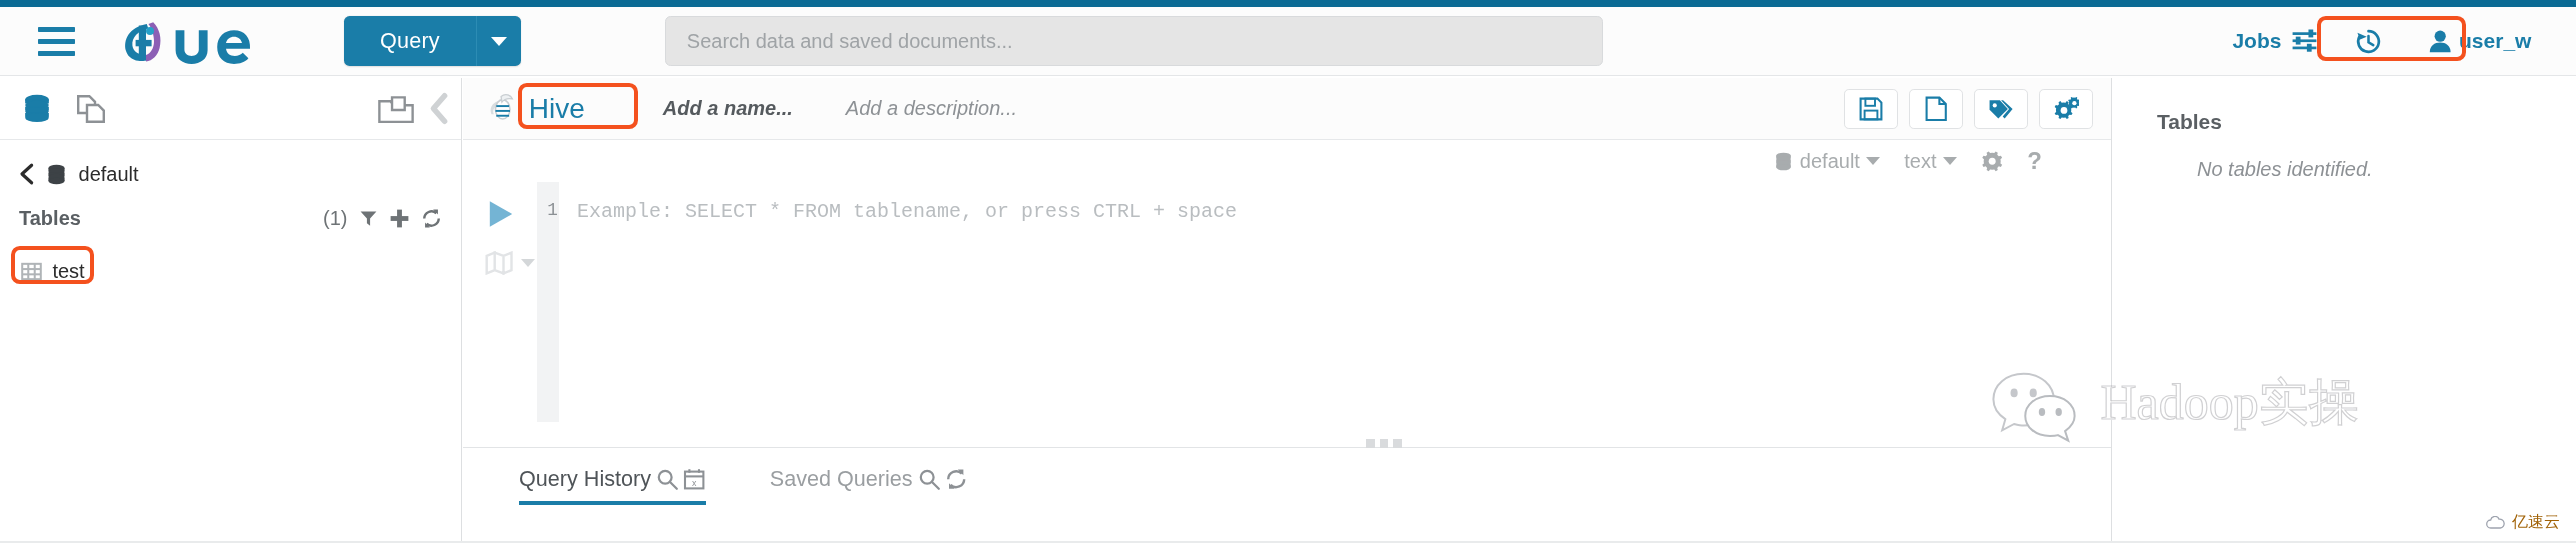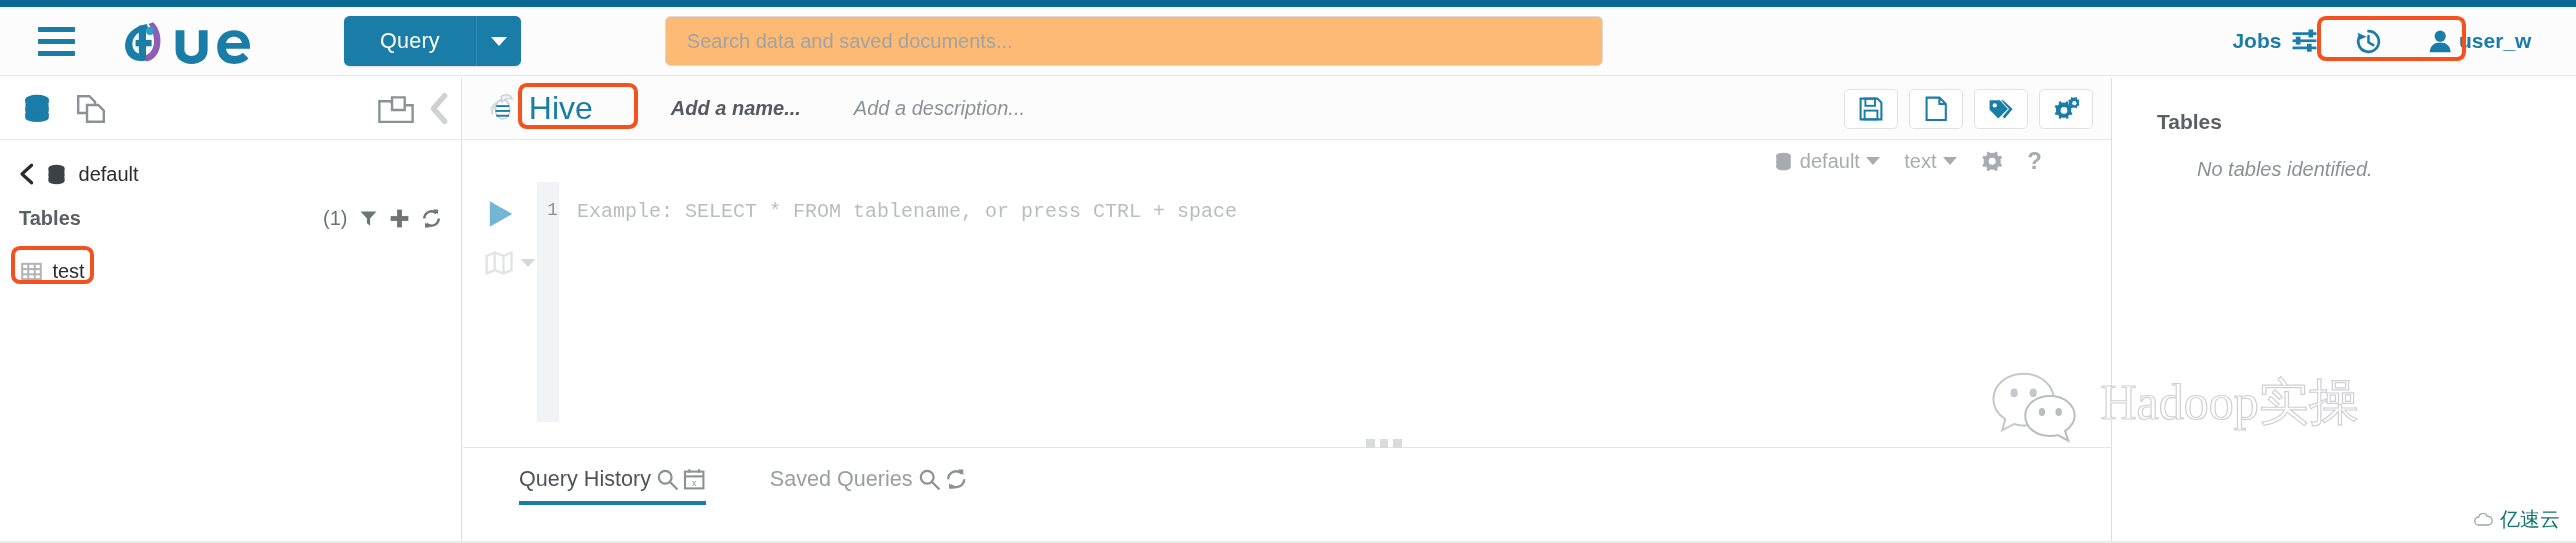--- a/index.html
+++ b/index.html
@@ -58,21 +58,21 @@
   .caret-down {
     width: 0; height: 0;
     border-left: 8.8px solid transparent; border-right: 8.8px solid transparent;
     border-top: 9.6px solid #ffffff;
   }
 
   .search-wrap {
     margin-left: 144px;
     width: 938px; height: 50px;
     border: 1.6px solid #d8dadc; border-radius: 5.6px;
-    background: #fdba74; display: flex; align-items: center;
+    background: #e5e5e5; display: flex; align-items: center;
   }
   .search-input {
     width: 100%; height: 100%; border: 0; outline: 0; background: transparent;
     padding: 0 21px; font-size: 20px; color: #3b3b3b;
     font-family: "Liberation Sans", sans-serif;
   }
   .search-input::placeholder { color: #9fa3a6; }
 
   .header-right {
     margin-left: auto; margin-right: 35px;
@@ -133,21 +133,21 @@
   .editor {
     position: absolute; top: 78px; left: 463px;
     width: 1649px; height: 466px; background: #fff;
     border-right: 1.6px solid #dddfe1;
   }
   .ed-header {
     height: 62px; background:#fcfcfc; border-bottom: 1.6px solid #e6e8ea;
     display:flex; align-items:center; padding: 0 17.6px 0 22.4px;
   }
   .hive-tag { display:flex; align-items:center; gap: 6.4px; cursor:pointer; }
-  .hive-name { font-size: 32px; color: #1a7da8; }
+  .hive-name { font-size: 28px; color: #1a7da8; }
   .ed-name, .ed-desc {
     font-style: italic; font-size: 20px; cursor: text; white-space:nowrap;
   }
   .ed-name { margin-left: 78px; color: #555a5e; font-weight: bold; }
   .ed-desc { margin-left: 53px; color: #8d9195; }
   .ed-tools { margin-left:auto; display:flex; align-items:center; gap: 11.2px; }
   .tool-btn {
     width: 54px; height: 40px; border: 1.6px solid #e0e2e4; border-radius: 4.8px;
     background:#fff; display:flex; align-items:center; justify-content:center;
     cursor:pointer;
@@ -228,21 +228,21 @@
   .wm-text {
     font-size: 50px; color: transparent;
     -webkit-text-stroke: 1.2px rgba(120,120,125,.35);
     text-shadow: 0.8px 0.8px 0 rgba(255,255,255,.9);
     font-family: "Liberation Serif", serif;
     white-space: nowrap;
   }
   .wm-corner {
     position:absolute; right: 16px; bottom: 9.6px;
     display:flex; align-items:center; gap: 5.6px;
-    color: #0f766e; font-size: 20px; pointer-events:none; user-select:none;
+    color: #a16207; font-size: 16px; pointer-events:none; user-select:none;
     font-family: "DejaVu Sans", sans-serif;
   }
   .bottom-edge {
     position:absolute; left:0; bottom:0; width: 2576px; height: 2.4px; background:#e9ebec;
   }
 </style>
 </head>
 <body>
 
 <div id="app">

